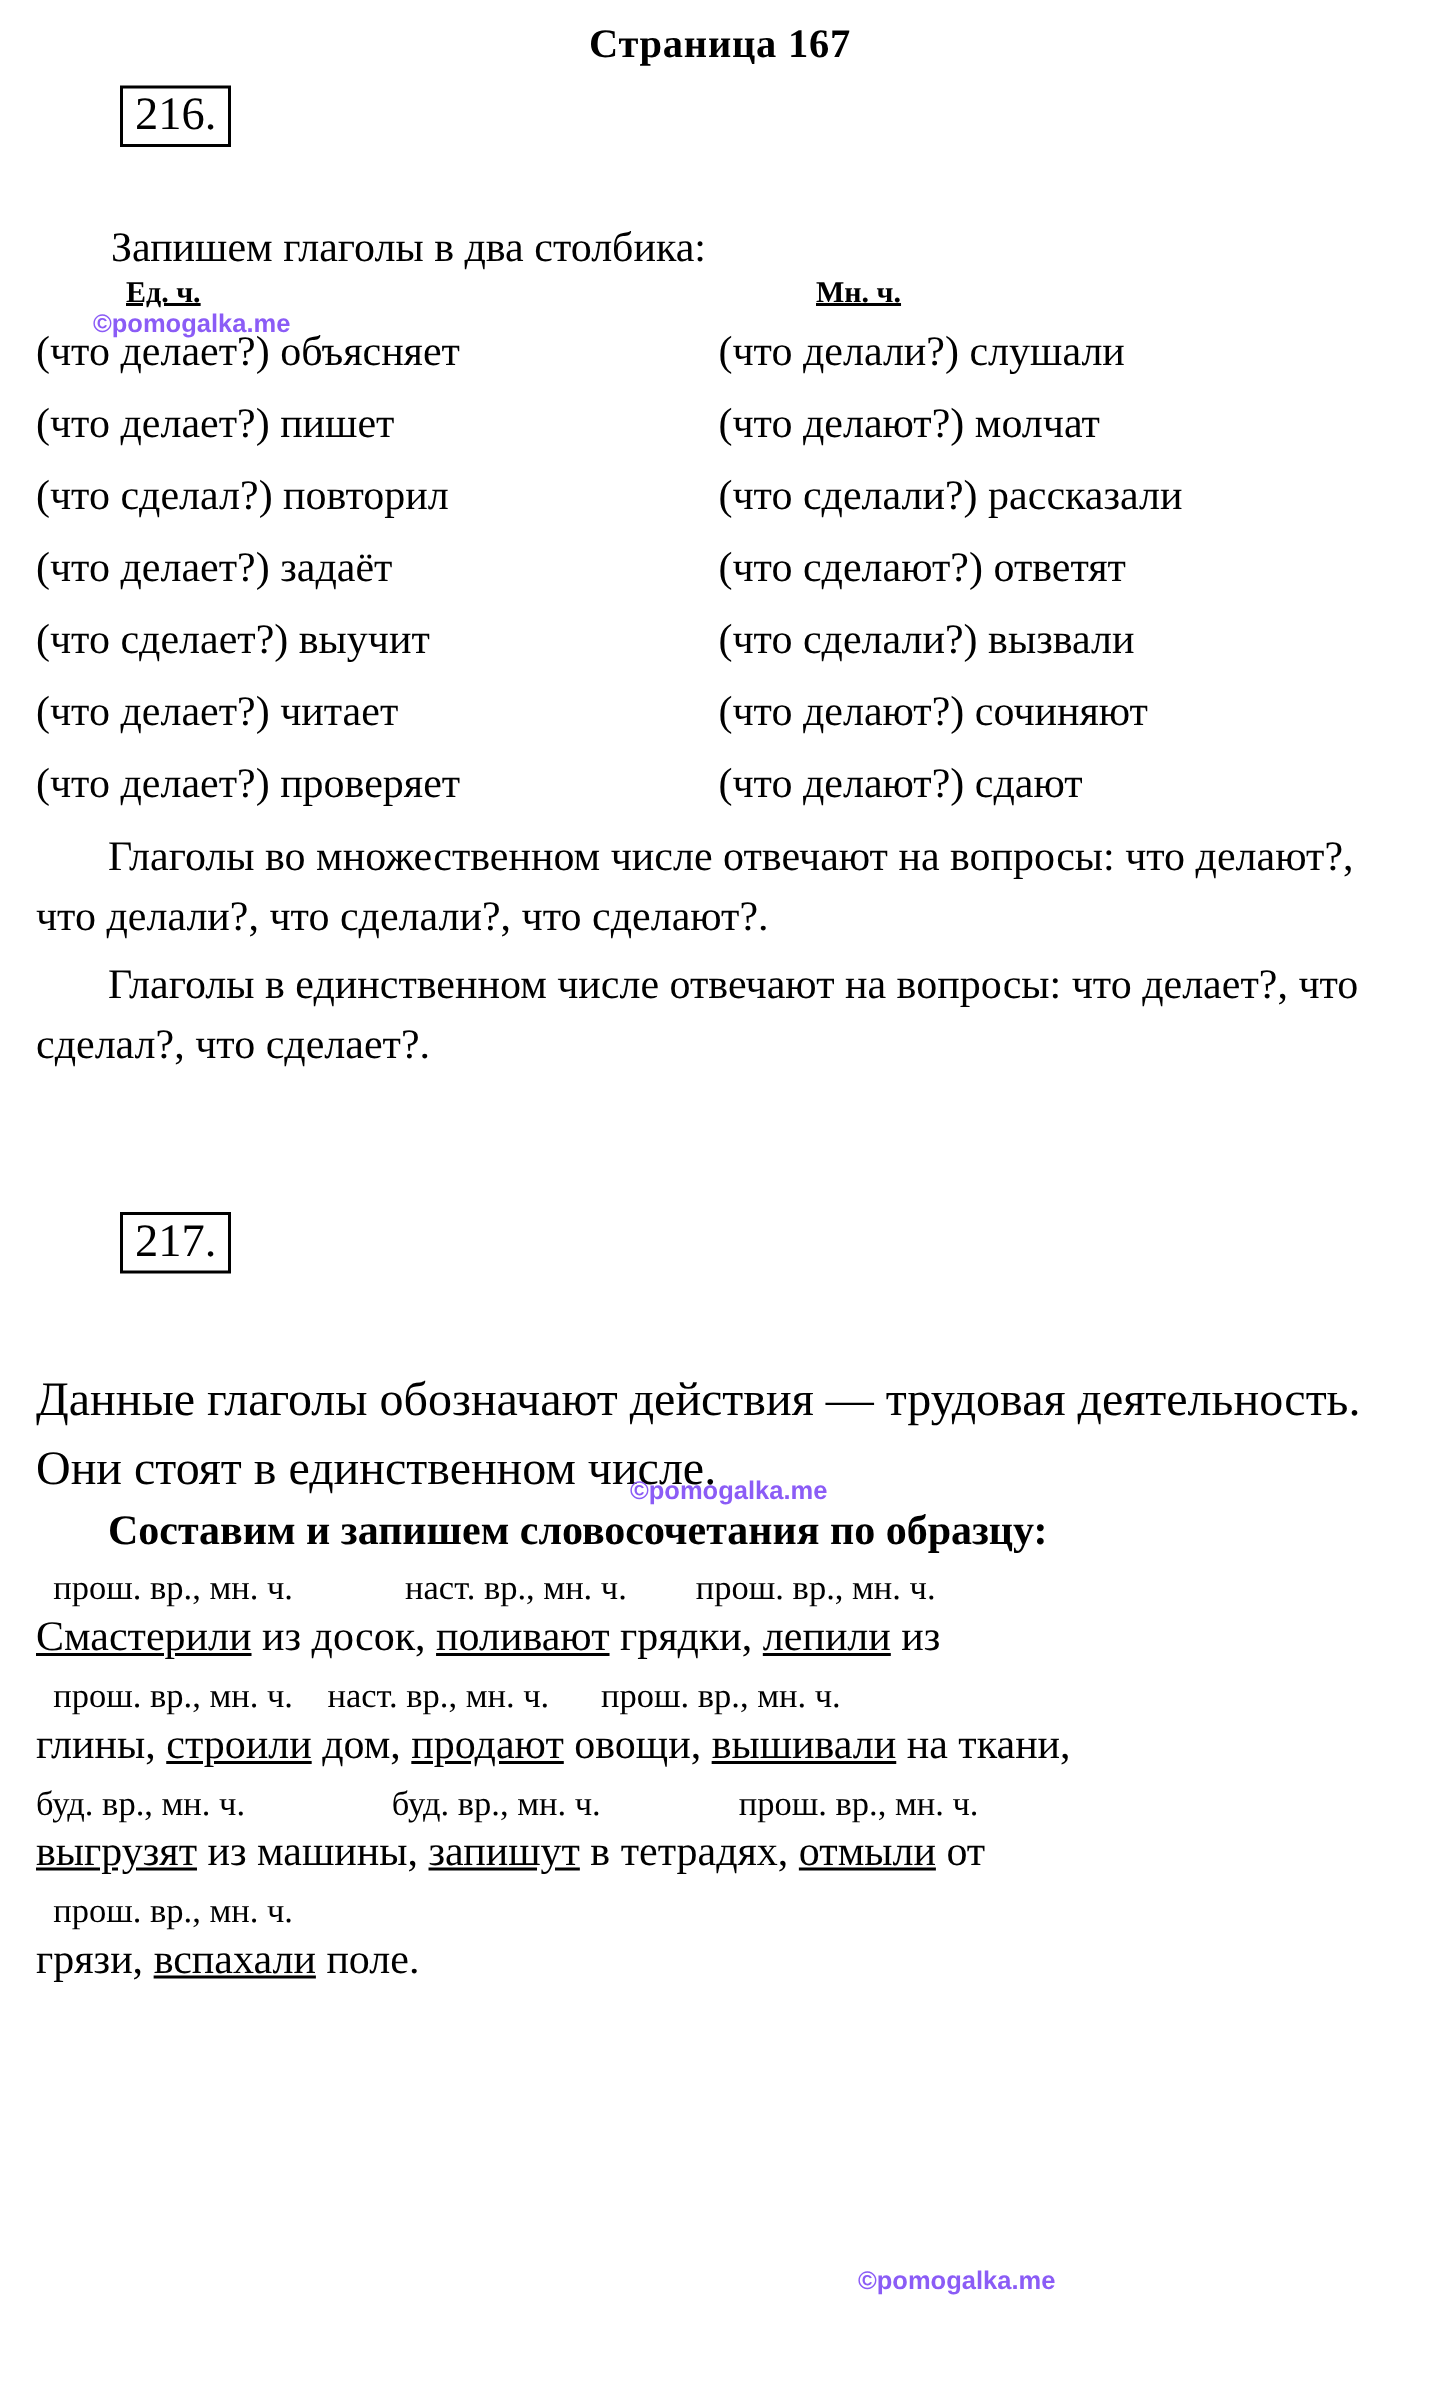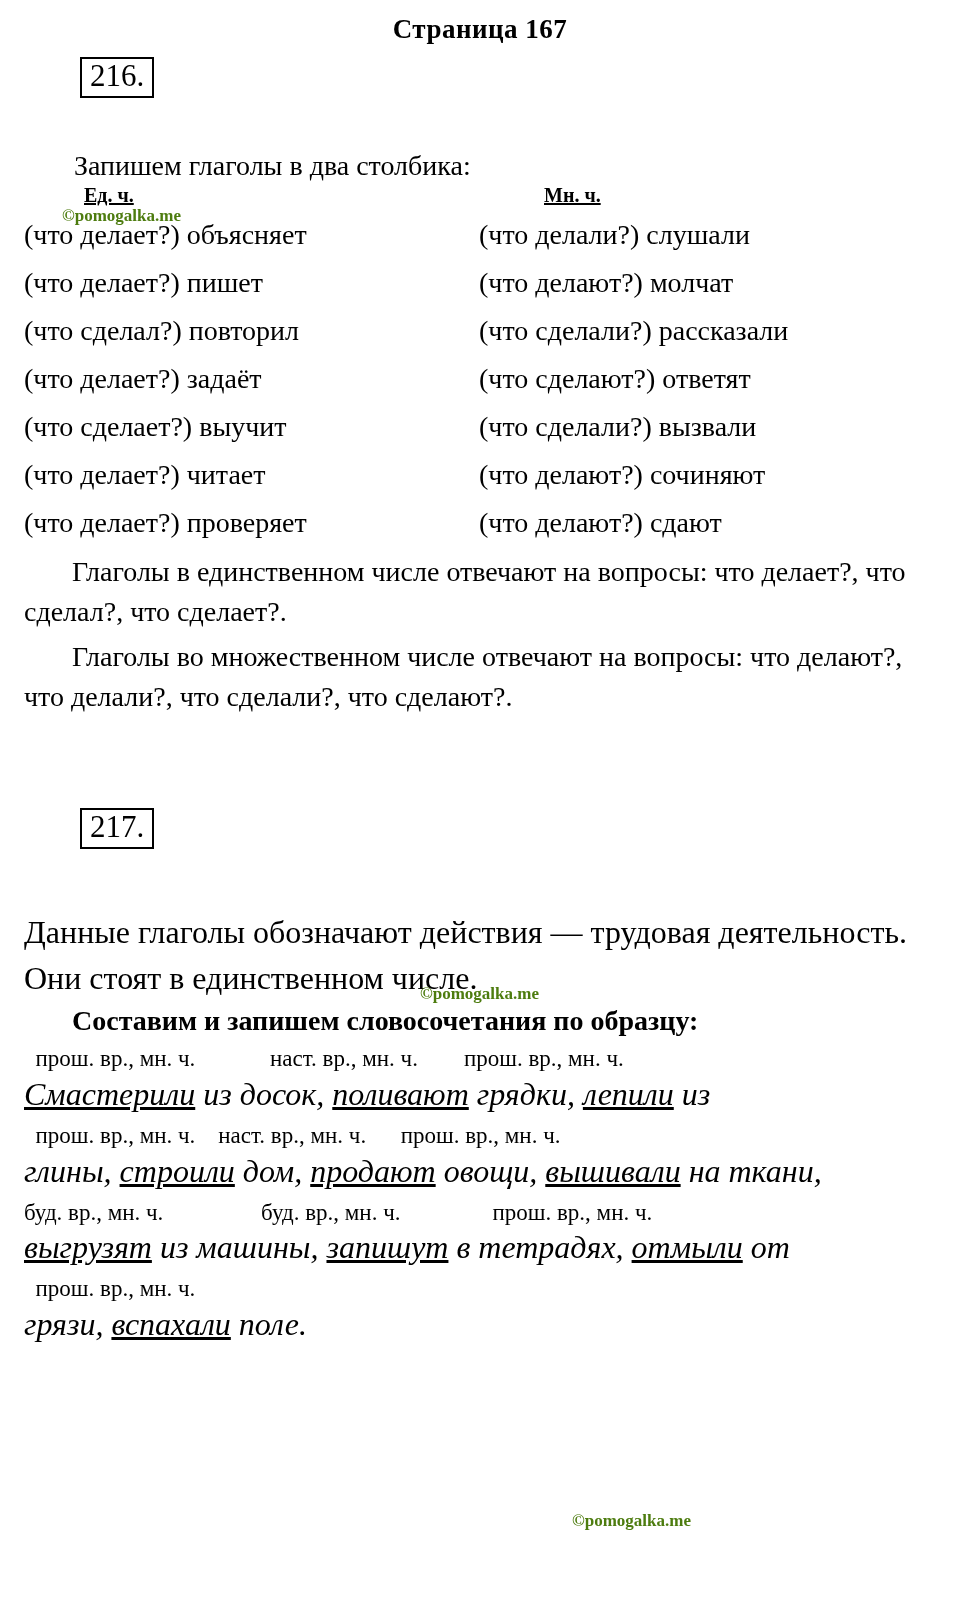--- a/index.html
+++ b/index.html
@@ -38,24 +38,24 @@
     line-height: 1.05;
     margin-left: 56px;
   }
   .ex216-num { margin-top: 12px; }
   .intro {
     margin: 52px 0 0 0;
     padding-left: 50px;
     font-size: 28px;
   }
   .watermark {
-    font-family: Liberation Serif, serif;
+    font-family: Liberation Sans, sans-serif;
     font-size: 17px;
     font-weight: bold;
-    color: #4d7c0f;
+    color: #8b5cf6;
     white-space: nowrap;
   }
   .wm-a {
     position: absolute;
     left: 62px;
     top: 198px;
   }
   .wm-b {
     position: absolute;
     left: 420px;
@@ -108,25 +108,24 @@
     padding-left: 48px;
     margin-top: 4px;
   }
   .tagline {
     font-size: 23px;
     line-height: 1.2;
     margin-top: 8px;
     white-space: pre;
   }
   .textline {
-    font-size: 32px;
+    font-size: 28px;
     line-height: 1.25;
     margin-top: 1px;
     white-space: nowrap;
-    font-style: italic;
   }
   .u { text-decoration: underline; }
 </style>
 </head>
 <body>
 
 <div class="page">
 
   <div class="page-title">Страница 167</div>
 
@@ -165,22 +164,22 @@
           <div class="cell-line">(что сделали?) рассказали</div>
           <div class="cell-line">(что сделают?) ответят</div>
           <div class="cell-line">(что сделали?) вызвали</div>
           <div class="cell-line">(что делают?) сочиняют</div>
           <div class="cell-line">(что делают?) сдают</div>
         </td>
       </tr>
     </tbody>
       </table>
 
+    <div class="para"><span class="ind"></span><span>Глаголы во множественном числе отвечают на вопросы: что делают?, что делали?, что сделали?, что сделают?.</span></div>
     <div class="para"><span class="ind"></span><span>Глаголы в единственном числе отвечают на вопросы: что делает?, что сделал?, что сделает?.</span></div>
-    <div class="para"><span class="ind"></span><span>Глаголы во множественном числе отвечают на вопросы: что делают?, что делали?, что сделали?, что сделают?.</span></div>
   </div>
 
   <div>
     <div class="ex-number ex217-num">217.</div>
 
     <div class="ex217-body"><span class="ind"></span><span>Данные глаголы обозначают действия — трудовая деятельность. Они стоят в единственном числе.</span></div>
 
     <div class="bold-line">Составим и запишем словосочетания по образцу:</div>
 
     <div>

